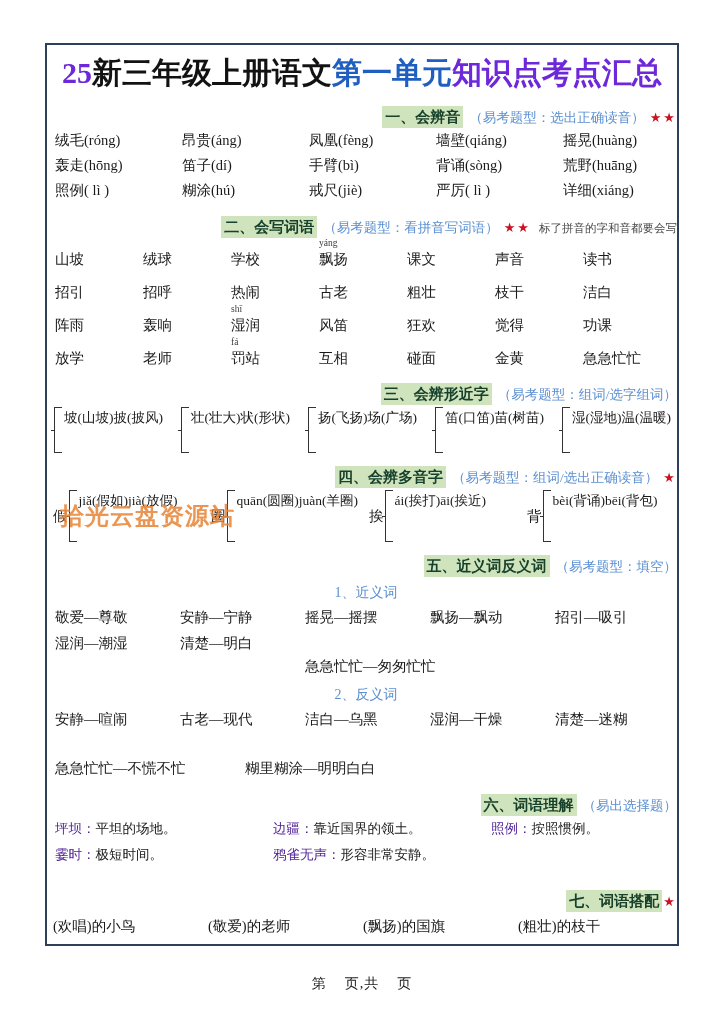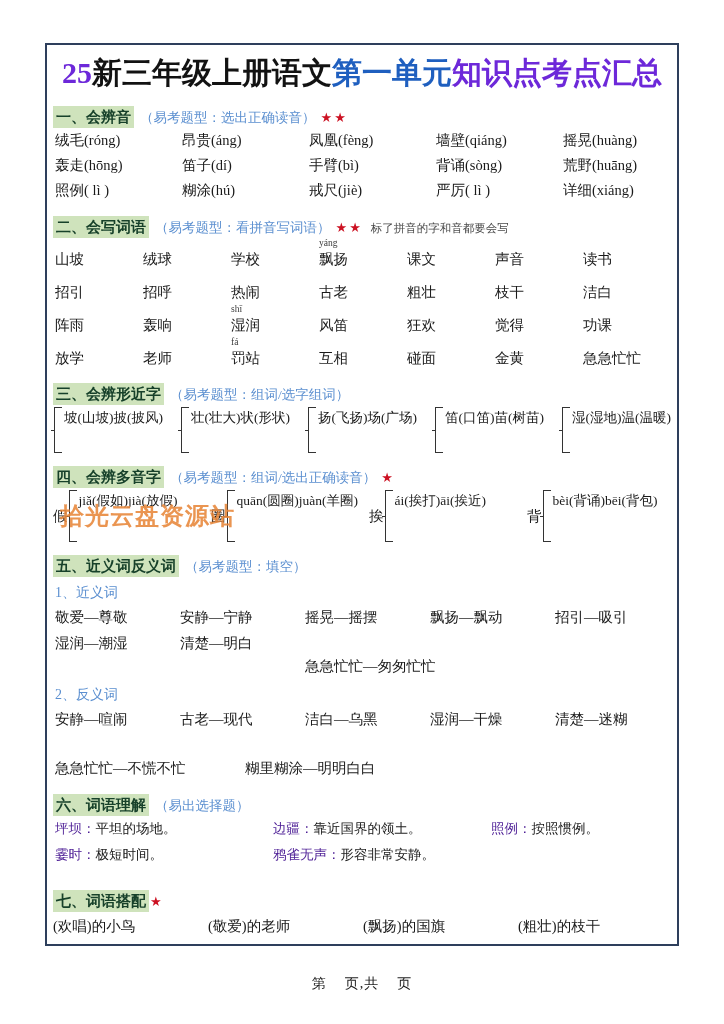--- a/index.html
+++ b/index.html
@@ -51,20 +51,21 @@
   .t-red { color: #6d28d9; }
   .t-black { color: #121212; }
   .t-blue { color: #1f5fbf; }
 
   
   .sec {
     margin-top: 13px;
     padding-left: 6px;
     white-space: nowrap;
     line-height: 20px;
+    text-align: right;
   }
   .sec-label {
     display: inline-block;
     background: #cfe3bc;
     color: #17412a;
     font-size: 15px;
     font-weight: bold;
     padding: 1px 3px;
     font-family: "Liberation Serif", "DejaVu Serif", serif;
   }
@@ -155,20 +156,21 @@
   .s4row .brace { height: 50px; }
   .s4row .brkitems { height: 52px; font-size: 13.5px; }
 
   
   .subhead {
     color: #5b8fd0;
     font-size: 14px;
     padding-left: 8px;
     margin-top: 5px;
     line-height: 22px;
+    text-align: center;
   }
   .pairrow {
     display: flex;
     padding-left: 8px;
     font-size: 14.5px;
     line-height: 26px;
     white-space: nowrap;
   }
   .pairrow .cell { flex: 0 0 125px; }
   .pairrow .cell.wide { flex: 0 0 190px; margin-top: 23px; }

